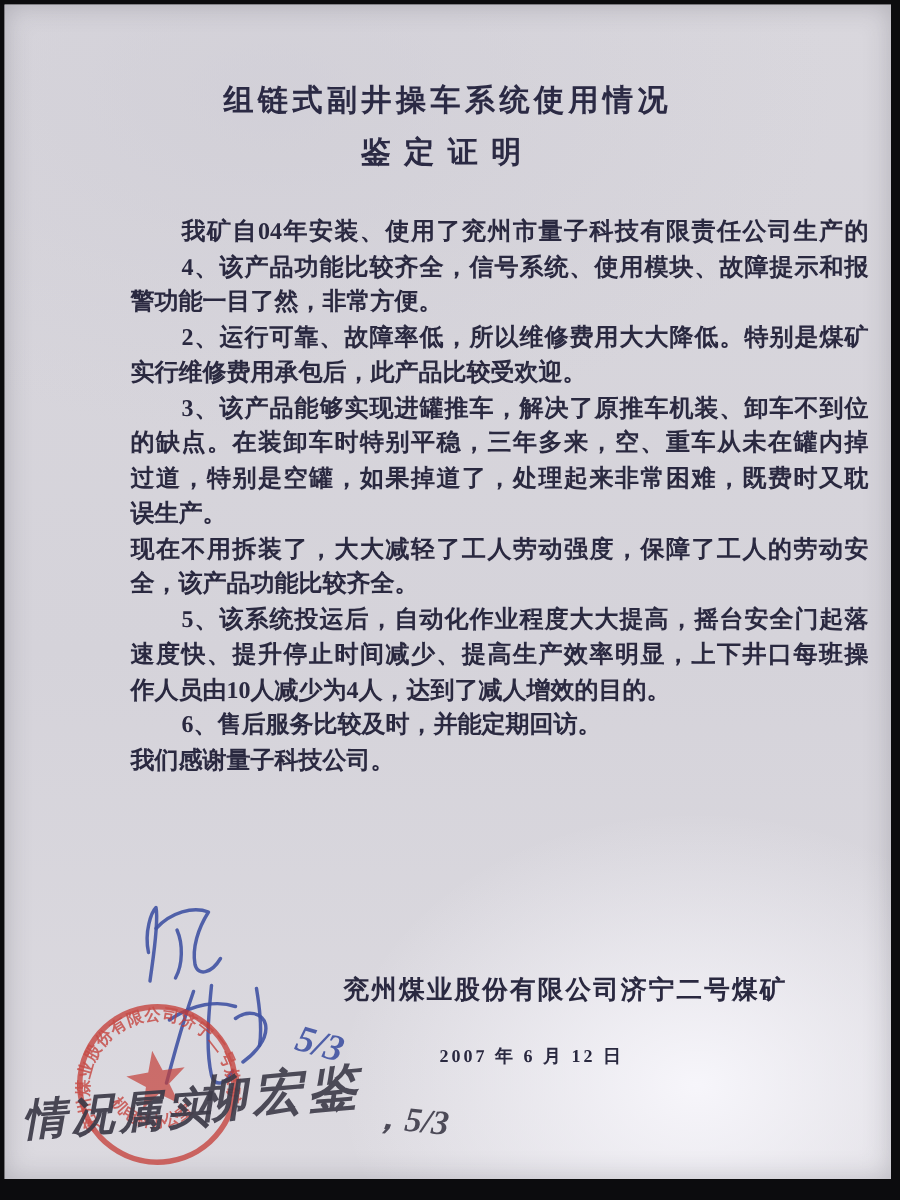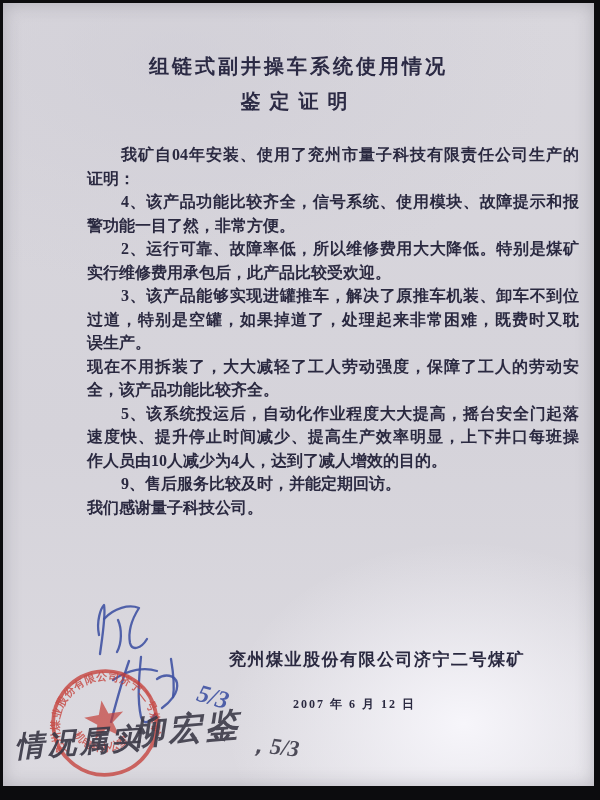--- a/index.html
+++ b/index.html
@@ -73,34 +73,34 @@
 </head>
 <body>
 
 <div class="paper">
 
   <h1 class="title">组链式副井操车系统使用情况</h1>
   <h2 class="subtitle">鉴定证明</h2>
 
   <div class="body-lines" id="body-lines">
       <div class="line indent fill">我矿自04年安装、使用了兖州市量子科技有限责任公司生产的</div>
-      <div class="line">证明：</div>
       <div class="line indent fill">4、该产品功能比较齐全，信号系统、使用模块、故障提示和报</div>
       <div class="line">警功能一目了然，非常方便。</div>
       <div class="line indent fill">2、运行可靠、故障率低，所以维修费用大大降低。特别是煤矿</div>
       <div class="line">实行维修费用承包后，此产品比较受欢迎。</div>
       <div class="line indent fill">3、该产品能够实现进罐推车，解决了原推车机装、卸车不到位</div>
+      <div class="line fill">的缺点。在装卸车时特别平稳，三年多来，空、重车从未在罐内掉</div>
       <div class="line fill">过道，特别是空罐，如果掉道了，处理起来非常困难，既费时又耽</div>
       <div class="line">误生产。</div>
       <div class="line fill">现在不用拆装了，大大减轻了工人劳动强度，保障了工人的劳动安</div>
       <div class="line">全，该产品功能比较齐全。</div>
       <div class="line indent fill">5、该系统投运后，自动化作业程度大大提高，摇台安全门起落</div>
       <div class="line fill">速度快、提升停止时间减少、提高生产效率明显，上下井口每班操</div>
       <div class="line">作人员由10人减少为4人，达到了减人增效的目的。</div>
-      <div class="line indent">9、售后服务比较及时，并能定期回访。</div>
+      <div class="line indent">6、售后服务比较及时，并能定期回访。</div>
       <div class="line">我们感谢量子科技公司。</div>
     </div>
 
   <svg class="sig-svg" style="left:84px;top:596px;" width="72" height="62" viewBox="0 0 72 62">
     <path class="sig-stroke" d="M 12,36 C 9,22 14,9 17,6 C 19,16 15,40 13,55"></path>
     <path class="sig-stroke" d="M 17,20 C 27,9 42,5 52,9 C 45,20 41,33 43,44 C 45,52 54,50 60,40"></path>
     <path class="sig-stroke" d="M 31,21 C 35,30 35,44 30,53"></path>
   </svg>
 
   <svg class="sig-svg" style="left:98px;top:648px;" width="96" height="80" viewBox="0 0 96 80">

